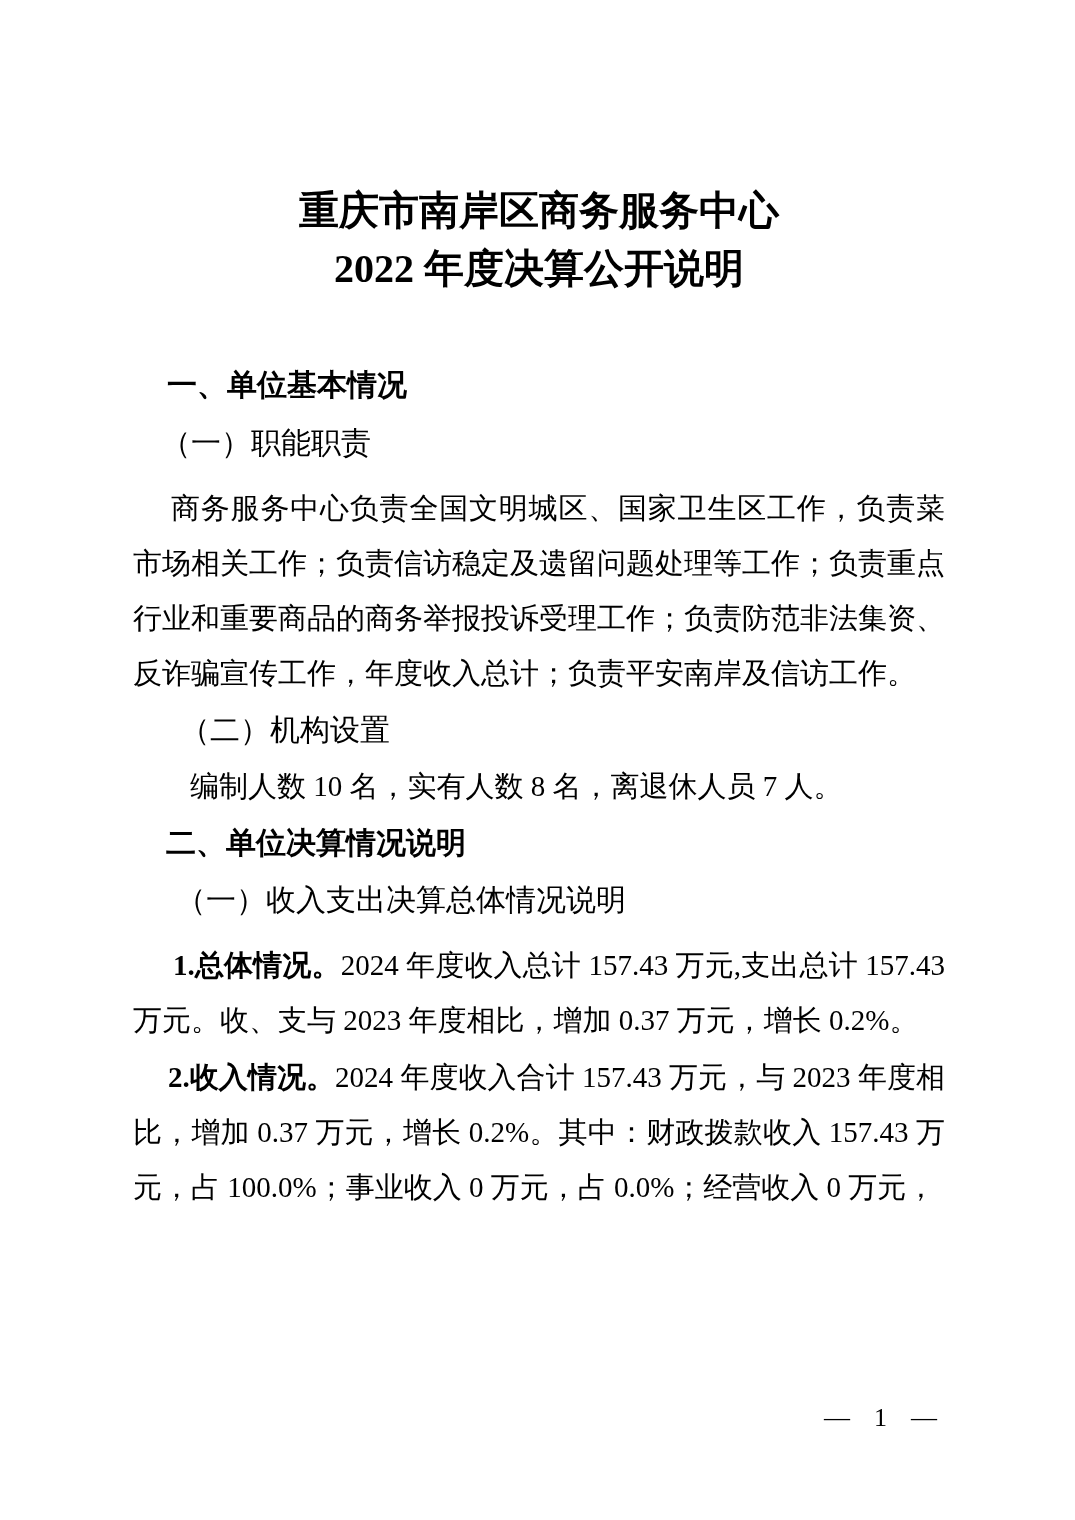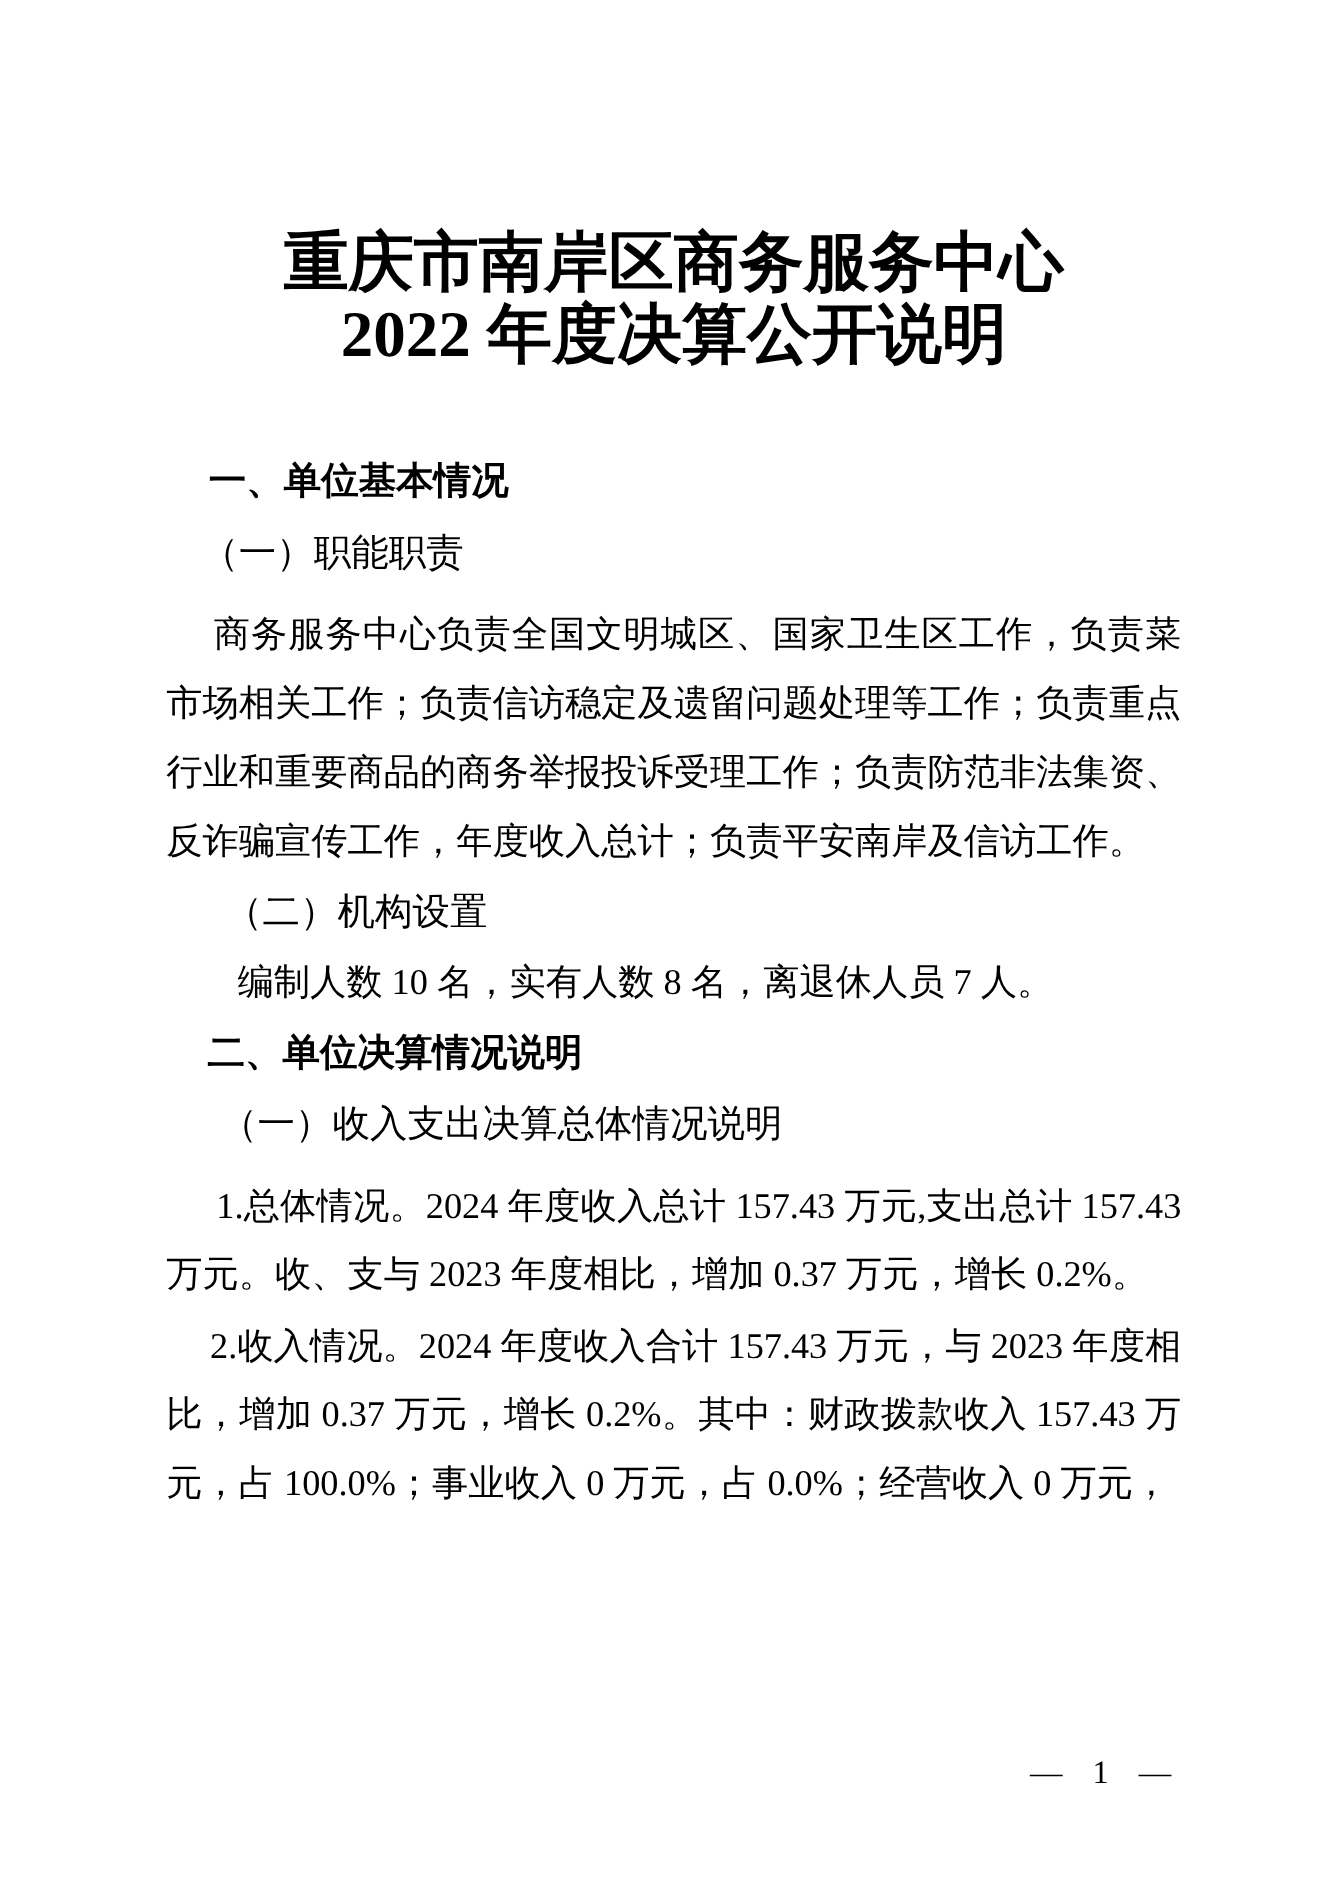--- a/index.html
+++ b/index.html
@@ -15,21 +15,21 @@
     color: #000000;
     font-family: "Liberation Serif", serif;
     overflow: hidden;
   }
   .content {
     padding: 0 130px 0 133px;
   }
   .doc-title {
     text-align: center;
     font-weight: bold;
-    font-size: 52px;
+    font-size: 40px;
     line-height: 58px;
     font-family: "Liberation Serif", serif;
   }
   .doc-title.first {
     padding-top: 182px;
   }
   .h1 {
     font-family: "Liberation Sans", sans-serif;
     font-weight: bold;
     font-size: 30px;
@@ -39,21 +39,21 @@
     font-size: 30px;
     line-height: 55px;
   }
   .para {
     font-size: 29px;
     line-height: 55px;
     text-align: justify;
     text-justify: inter-character;
   }
   .para b {
-    font-weight: normal;
+    font-weight: bold;
   }
   .footer {
     position: absolute;
     top: 1403px;
     right: 138px;
     display: flex;
     align-items: center;
     gap: 24px;
     font-size: 26px;
     font-family: "Liberation Serif", serif;

